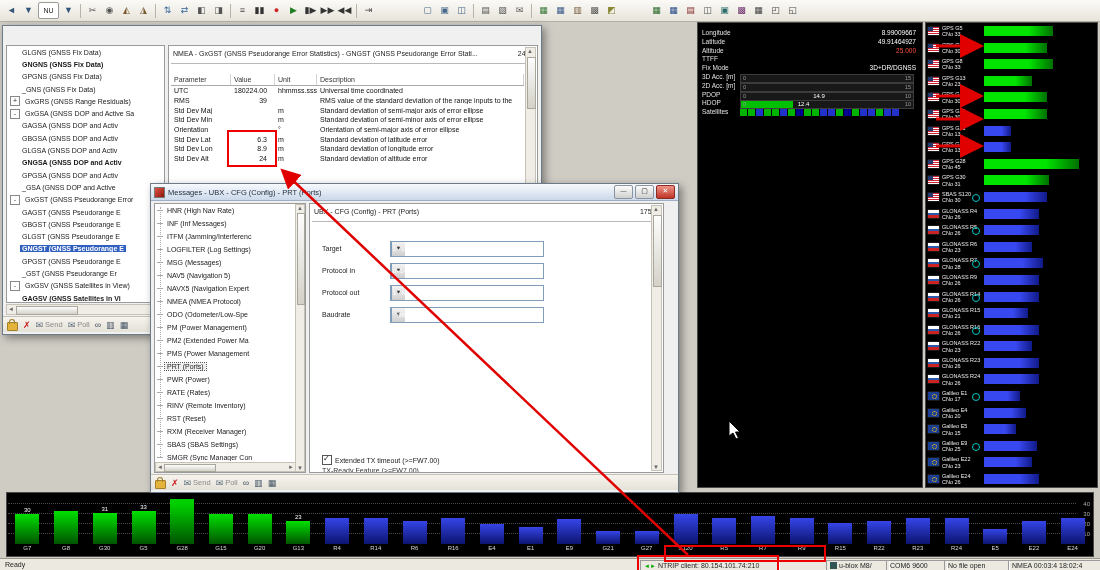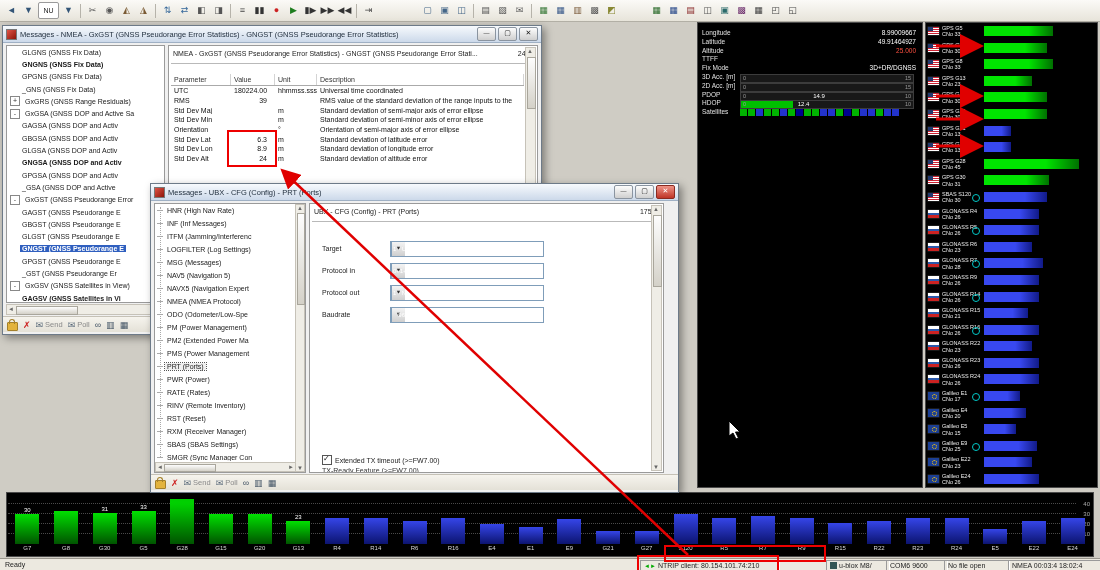--- a/index.html
+++ b/index.html
@@ -181,29 +181,20 @@
       <span class="ticon" style="color: rgb(138, 42, 42);">▤</span>
       <span class="ticon" style="color: rgb(85, 85, 85);">◫</span>
       <span class="ticon" style="color: rgb(42, 106, 106);">▣</span>
       <span class="ticon" style="color: rgb(106, 42, 106);">▩</span>
       <span class="ticon" style="color: rgb(68, 68, 68);">▦</span>
       <span class="ticon" style="color: rgb(68, 68, 68);">◰</span>
       <span class="ticon" style="color: rgb(68, 68, 68);">◱</span>
     </div>
 
   <div class="win" id="w1" style="left:2px;top:25px;width:538px;height:308px;z-index:10">
-    <div class="tbar">
-      <span class="wicon"></span>
-      <span>Messages - NMEA - GxGST (GNSS Pseudorange Error Statistics) - GNGST (GNSS Pseudorange Error Statistics)</span>
-      <span class="tbtns">
-          <span class="tb mini"></span>
-          <span class="tb maxi"></span>
-          <span class="tb clos"></span>
-        </span>
-    </div>
     <div class="panel" id="w1tree" style="left:3px;top:19px;width:159px;height:258px">
         <div class="ti" style="padding-left: 13px;">
           <span class="lbl">GLGNS (GNSS Fix Data)</span>
         </div>
         <div class="ti b" style="padding-left: 13px;">
           <span class="lbl">GNGNS (GNSS Fix Data)</span>
         </div>
         <div class="ti" style="padding-left: 13px;">
           <span class="lbl">GPGNS (GNSS Fix Data)</span>
         </div>

